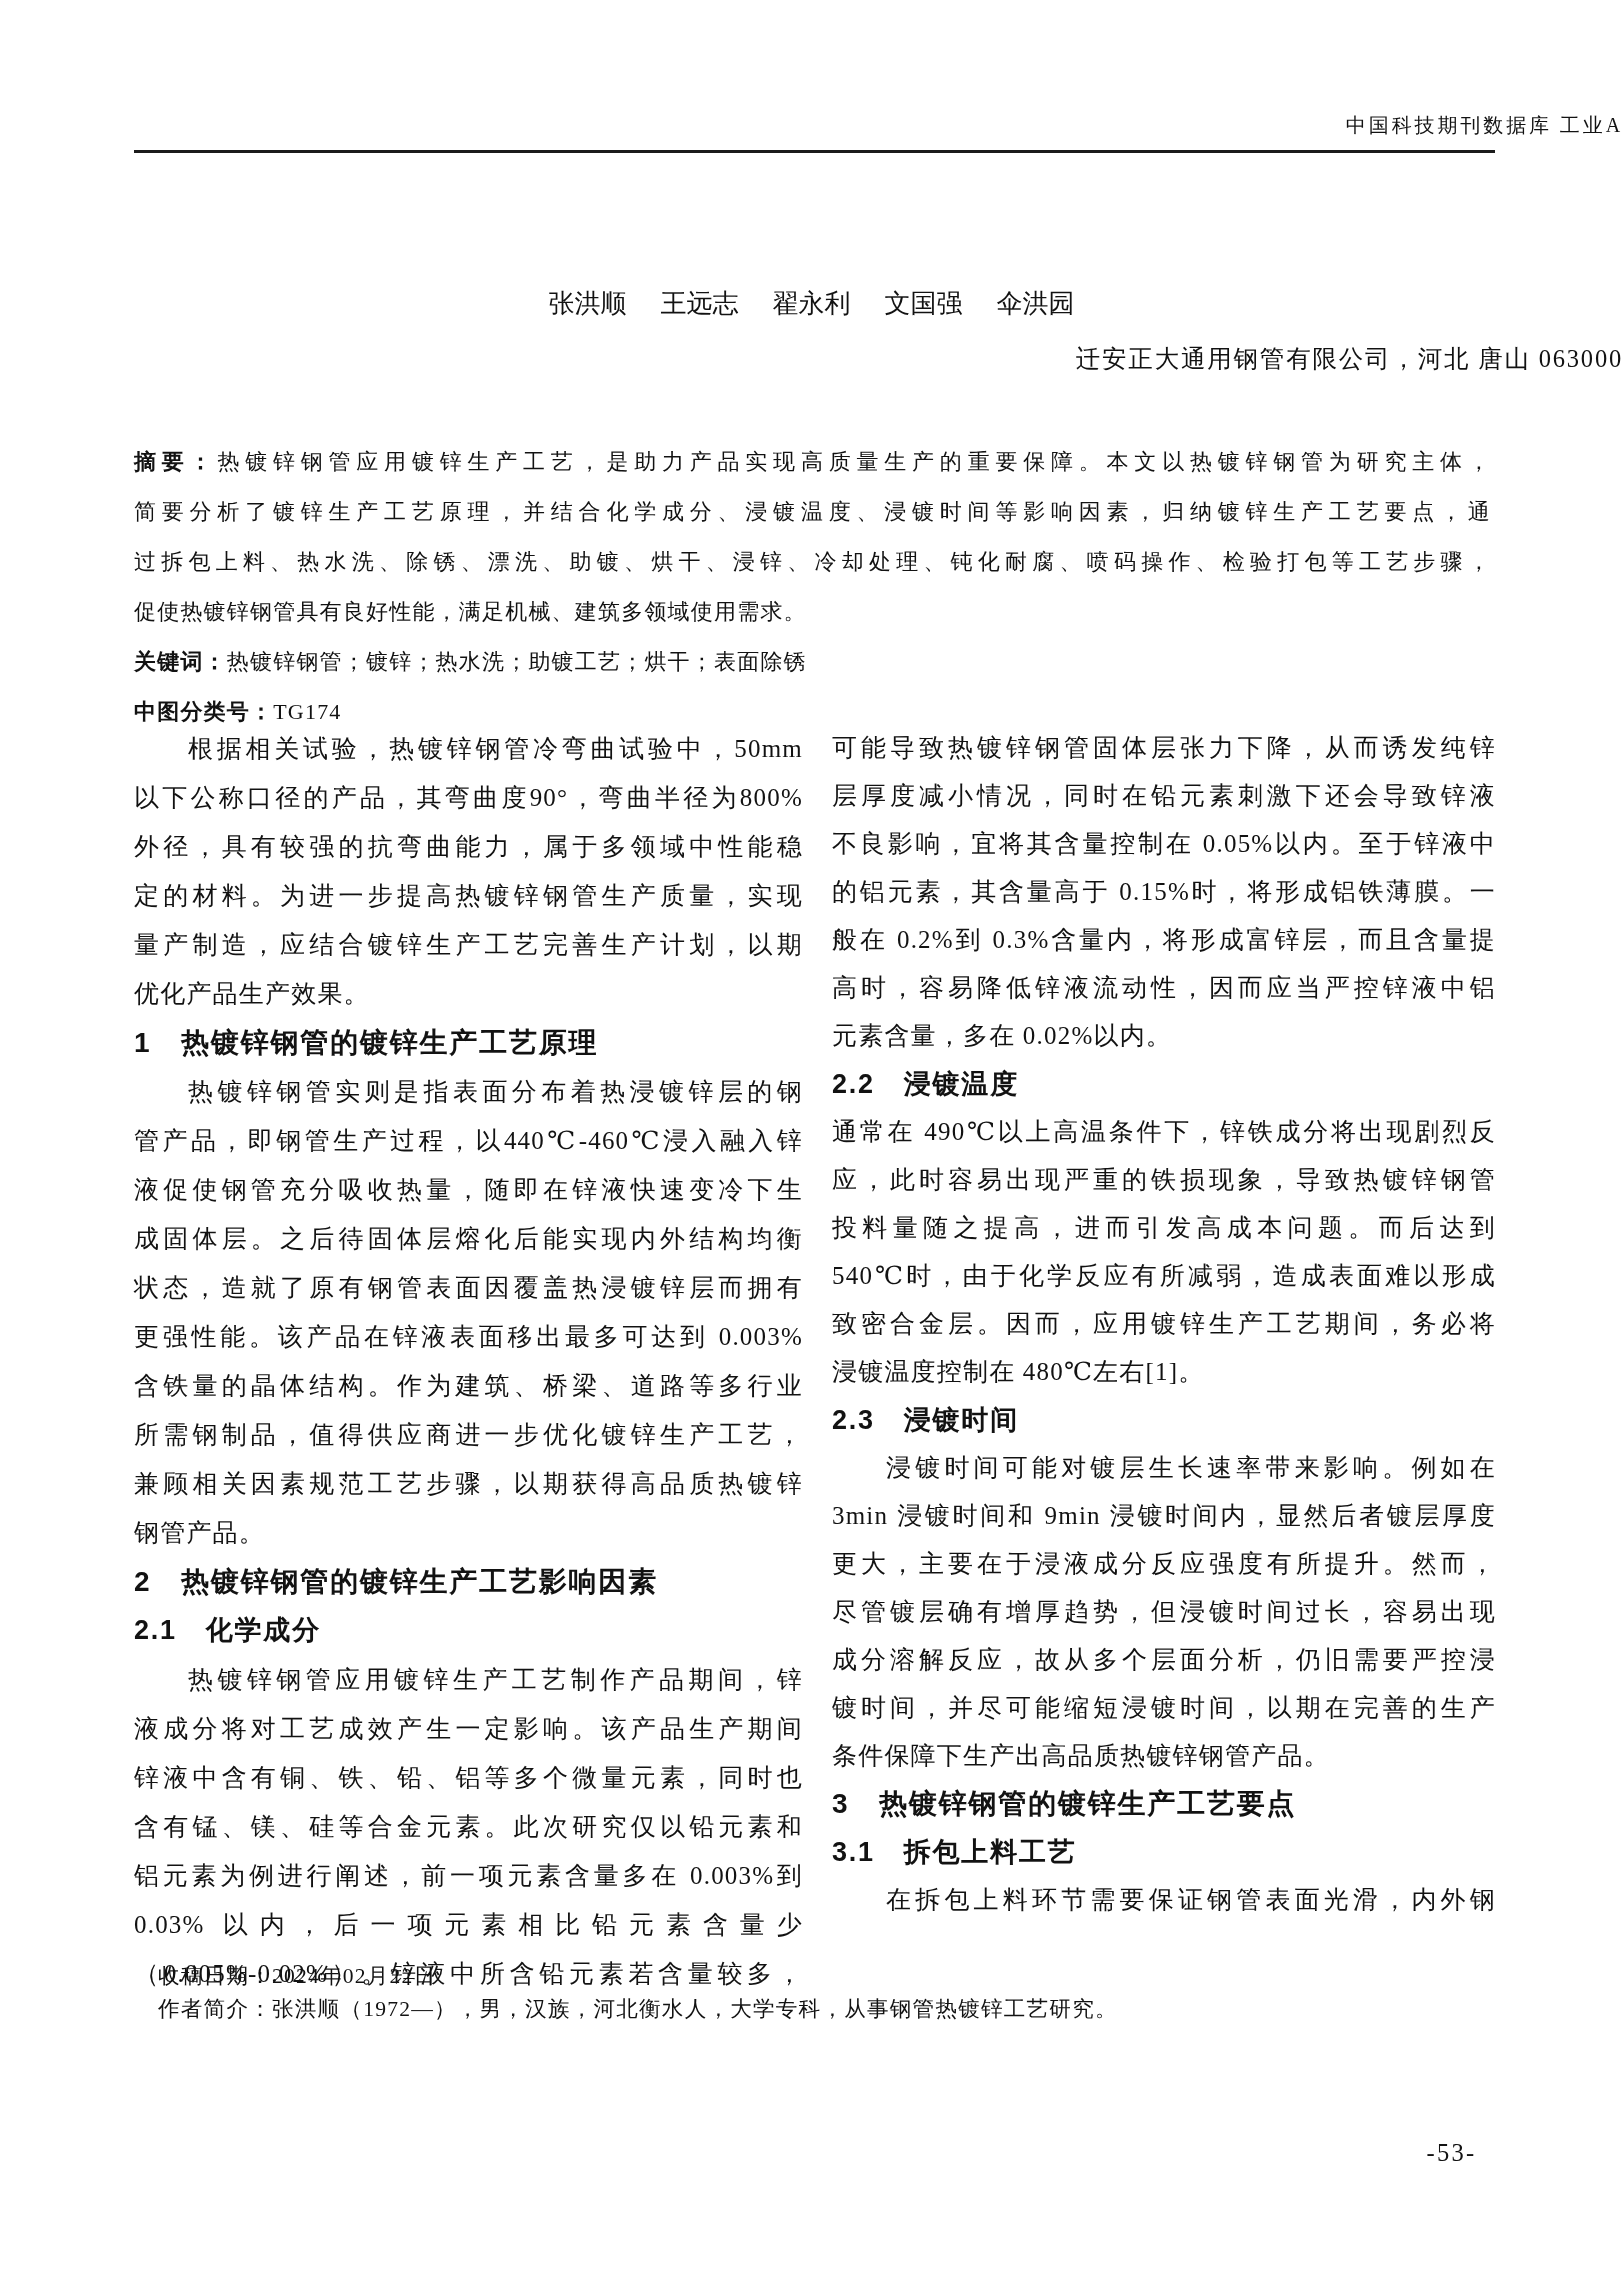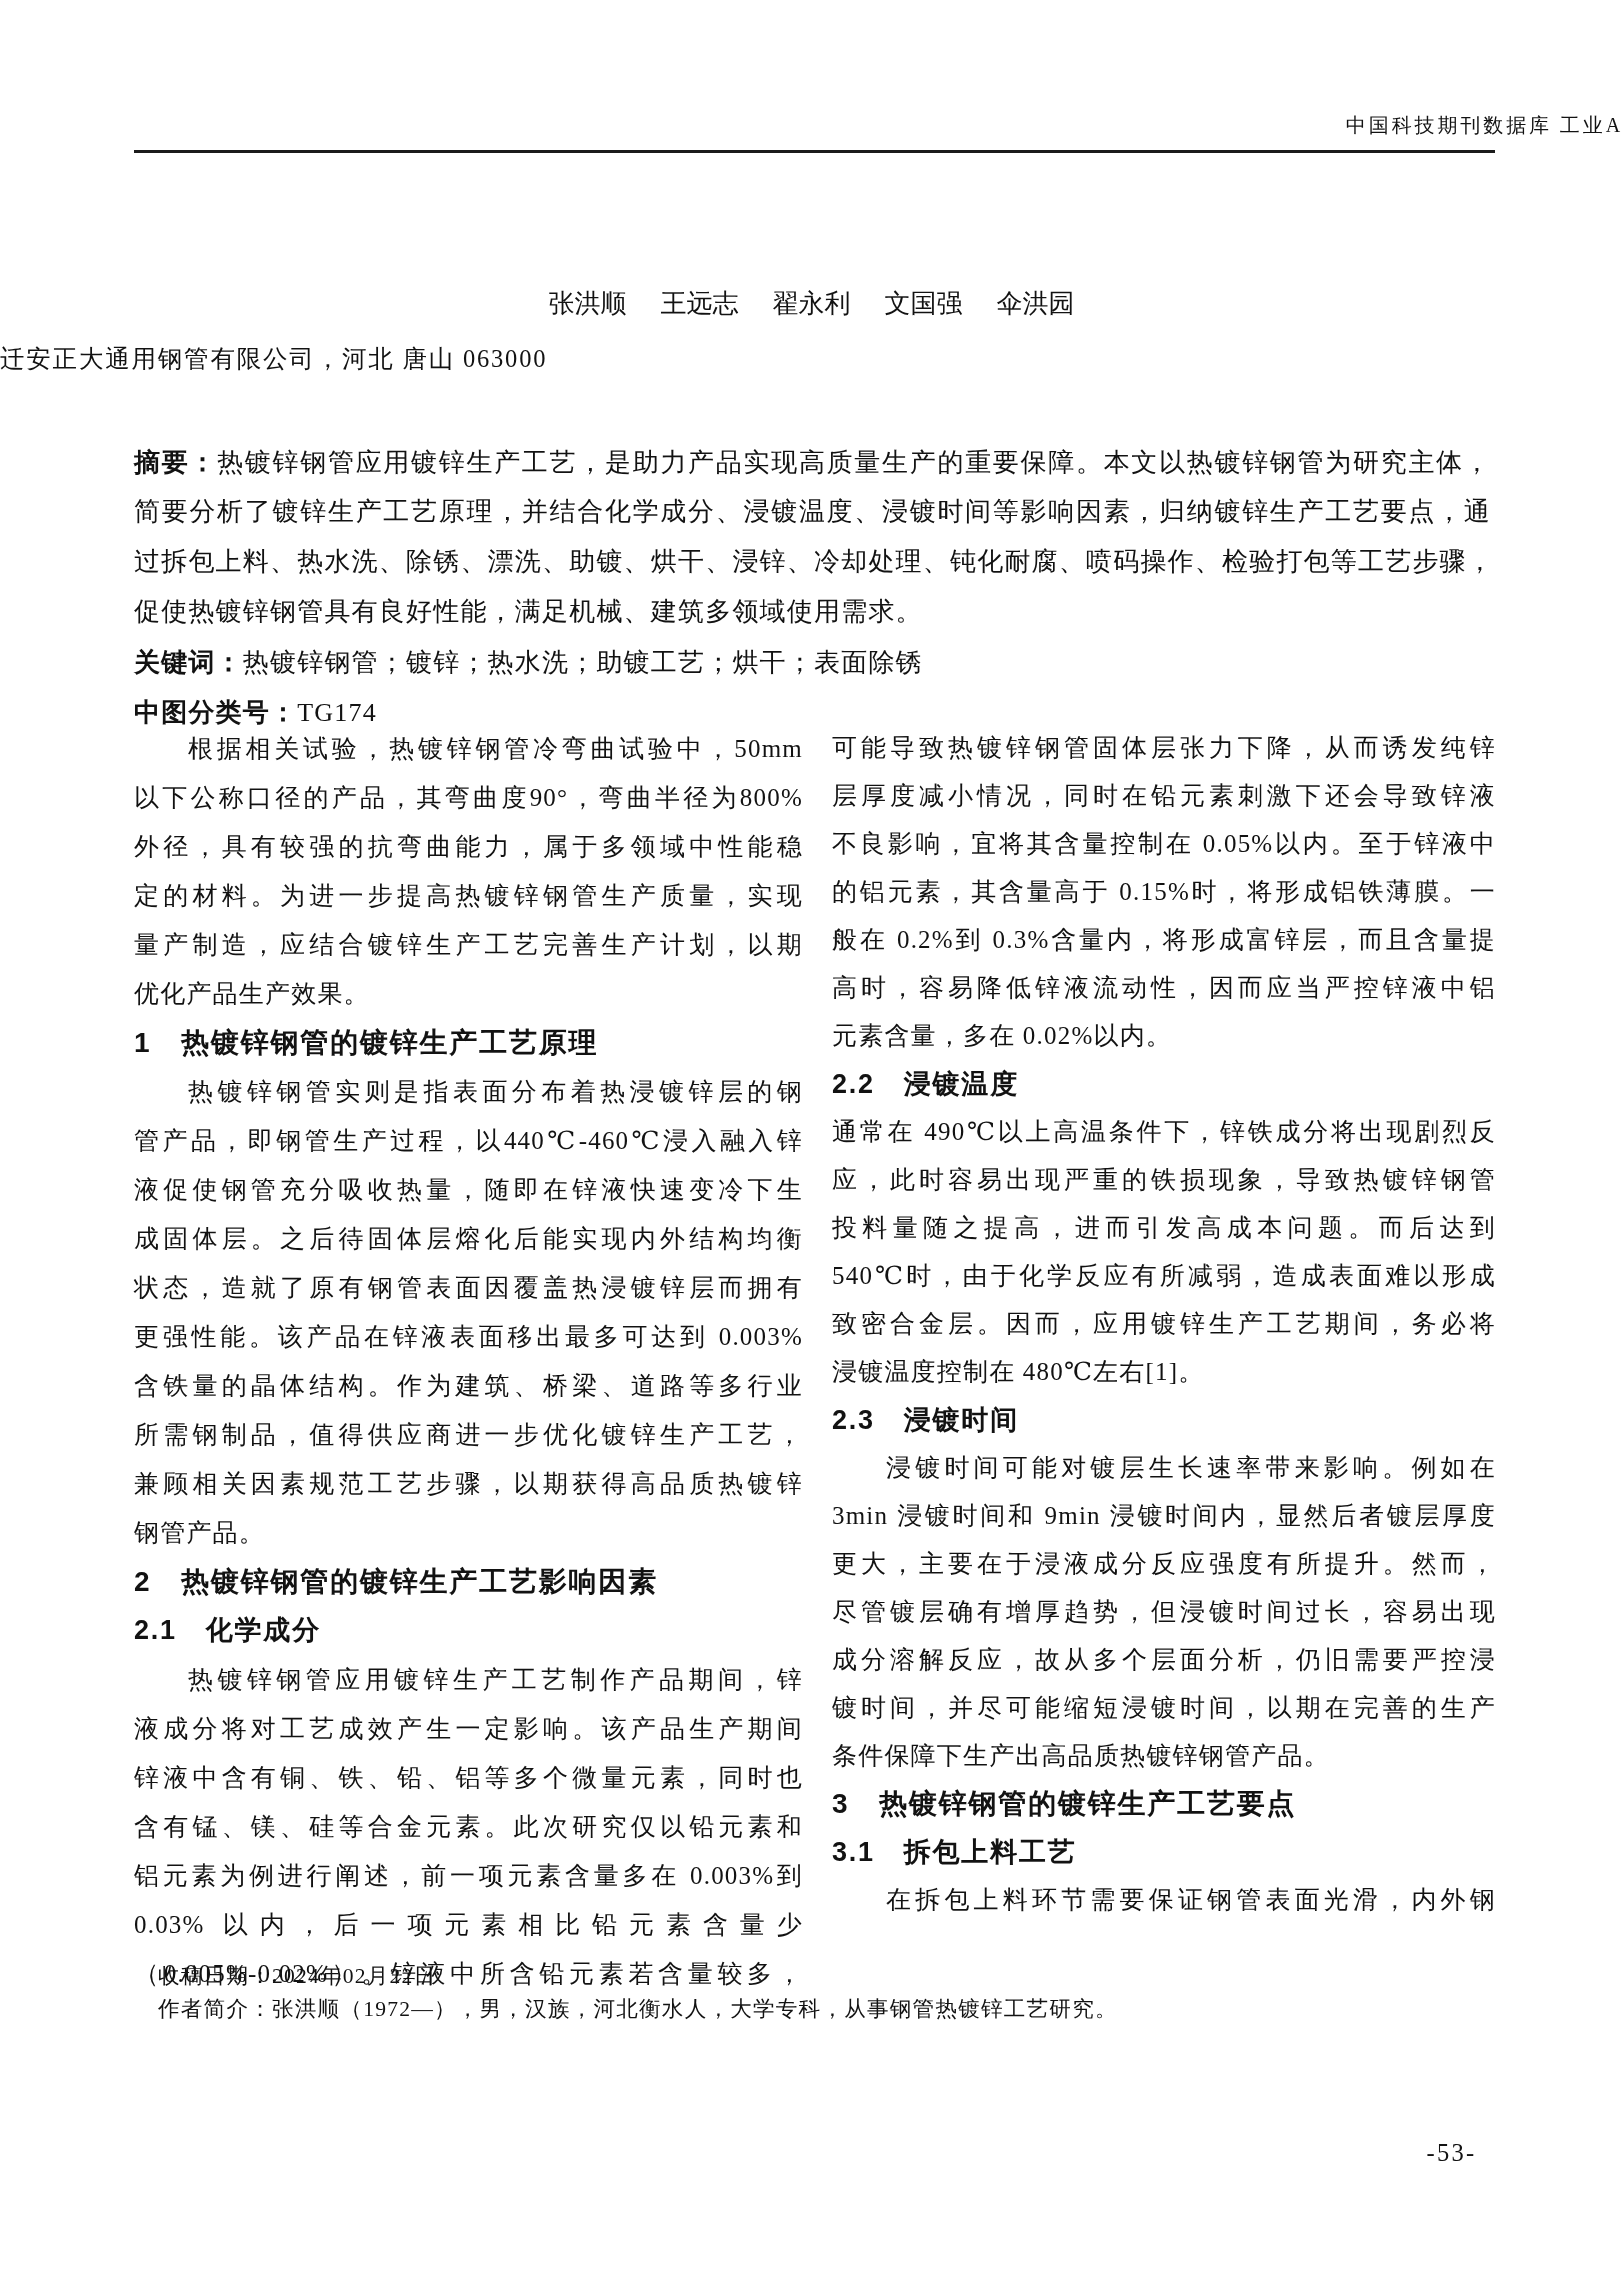--- a/index.html
+++ b/index.html
@@ -15,25 +15,25 @@
   .paper-title{
     position:absolute;top:183px;left:0;width:100%;text-align:center;
     font-family:"Liberation Sans","DejaVu Sans",sans-serif;font-weight:900;
     font-size:54px;letter-spacing:2.3px;
   }
   .authors{
     position:absolute;top:286px;left:0;width:100%;
     display:flex;justify-content:center;column-gap:34px;font-size:26px;
   }
   .affiliation{
-    position:absolute;top:342px;left:0;width:100%;text-align:left;
+    position:absolute;top:342px;left:0;width:100%;text-align:right;
     font-size:24.5px;letter-spacing:1.8px;
   }
   .abstract{position:absolute;left:134px;top:437px;width:1357px;}
-  .abstract .line{height:50px;line-height:50px;font-size:26px;}
+  .abstract .line{height:50px;line-height:50px;font-size:22px;}
   .col{position:absolute;top:724px;}
   .col-left{left:134px;width:669px;}
   .col-right{left:832px;width:664px;}
   .col .line{height:49px;line-height:49px;font-size:25px;}
   .col-right .line{height:48px;line-height:48px;}
   .line{
     white-space:nowrap;letter-spacing:1.2px;
     text-align:justify;text-align-last:justify;
   }
   .line.end{text-align-last:left;}

